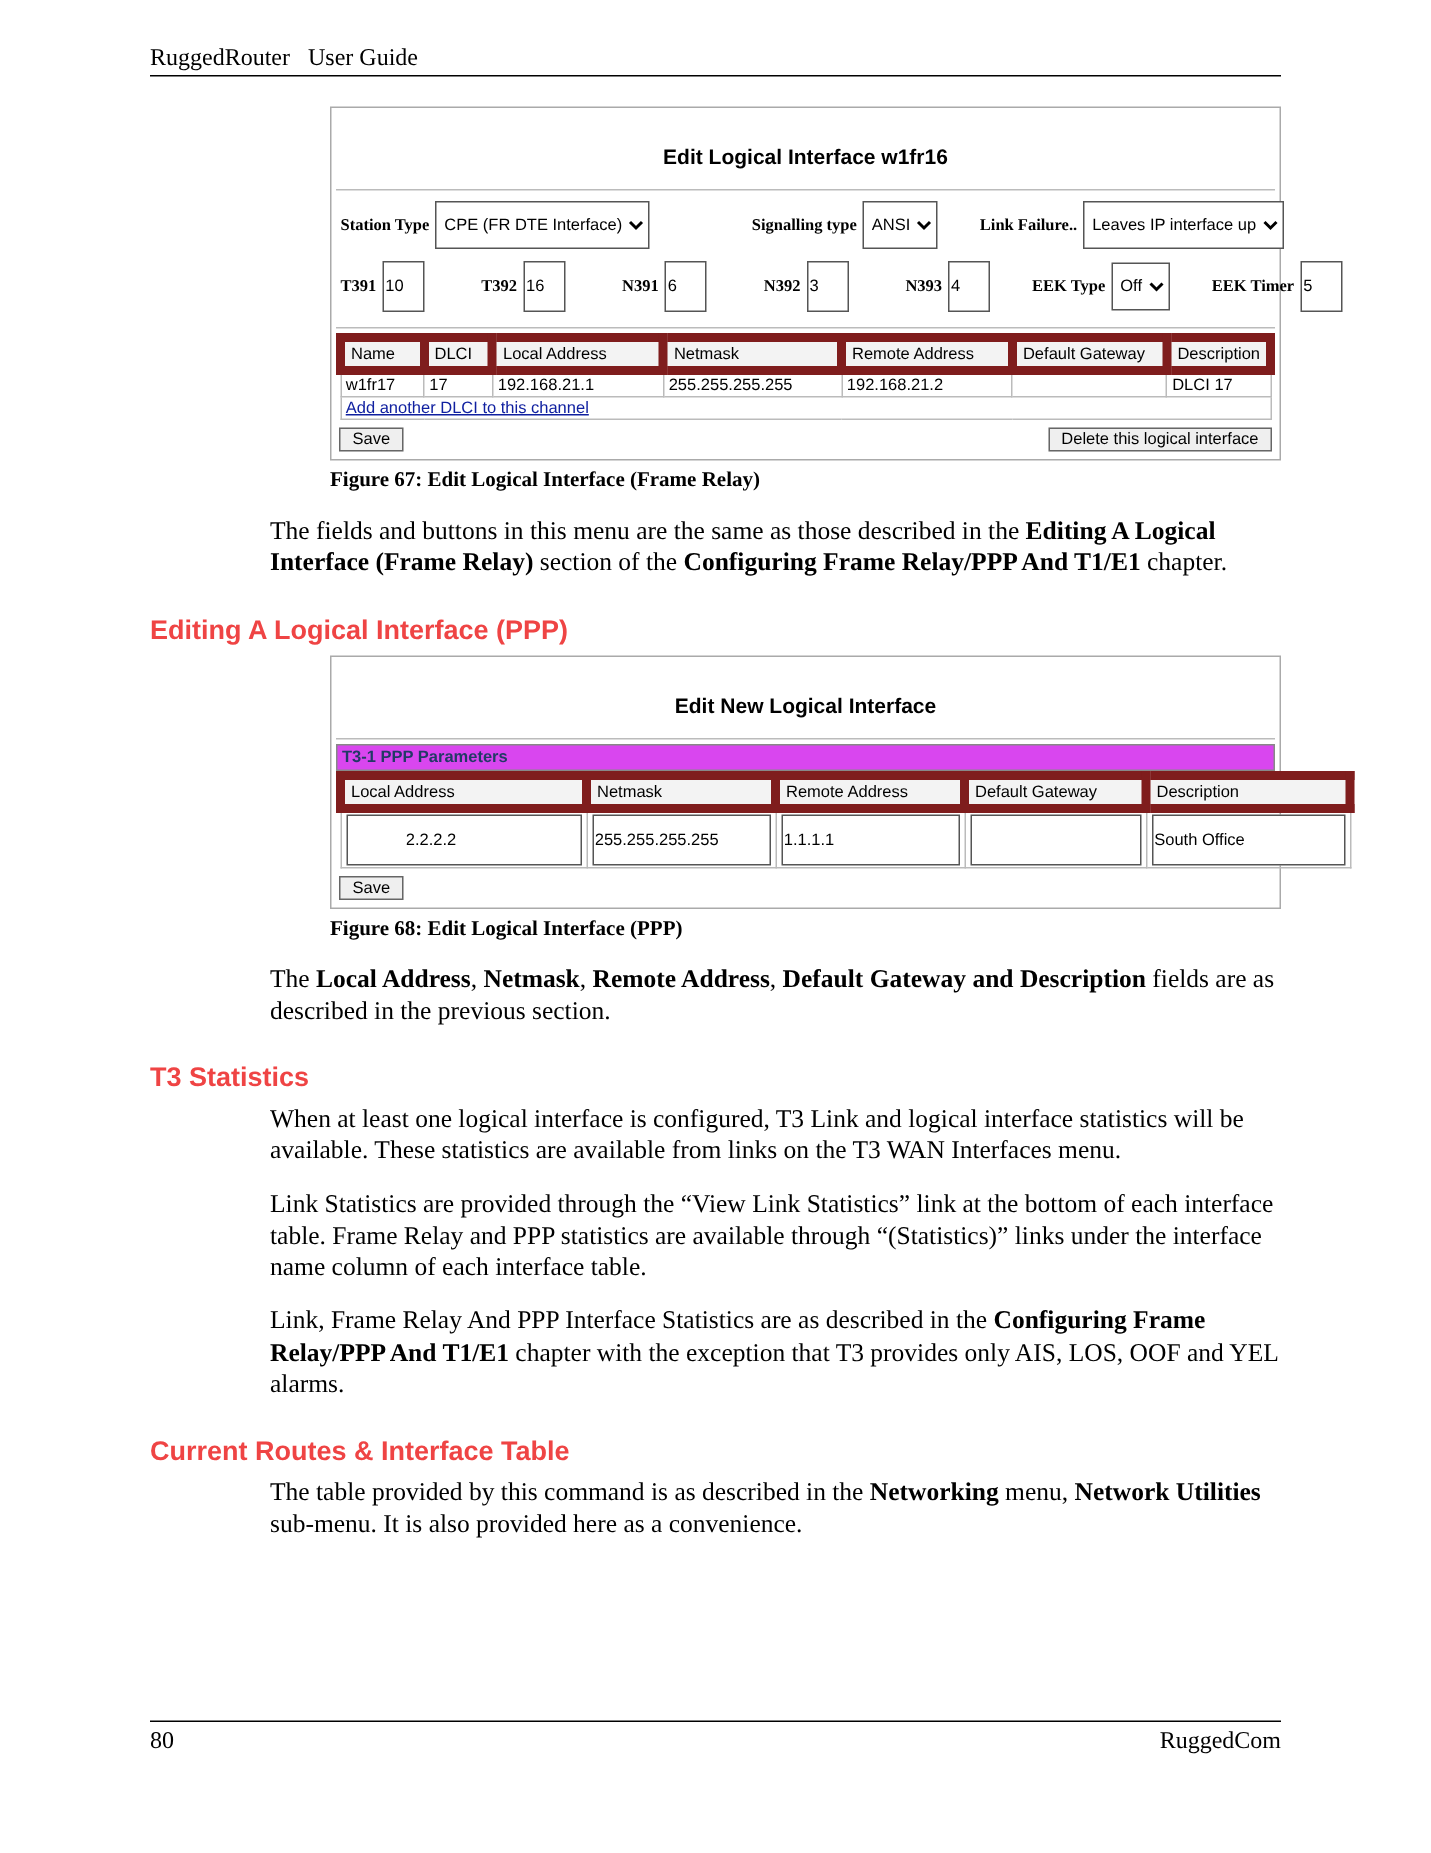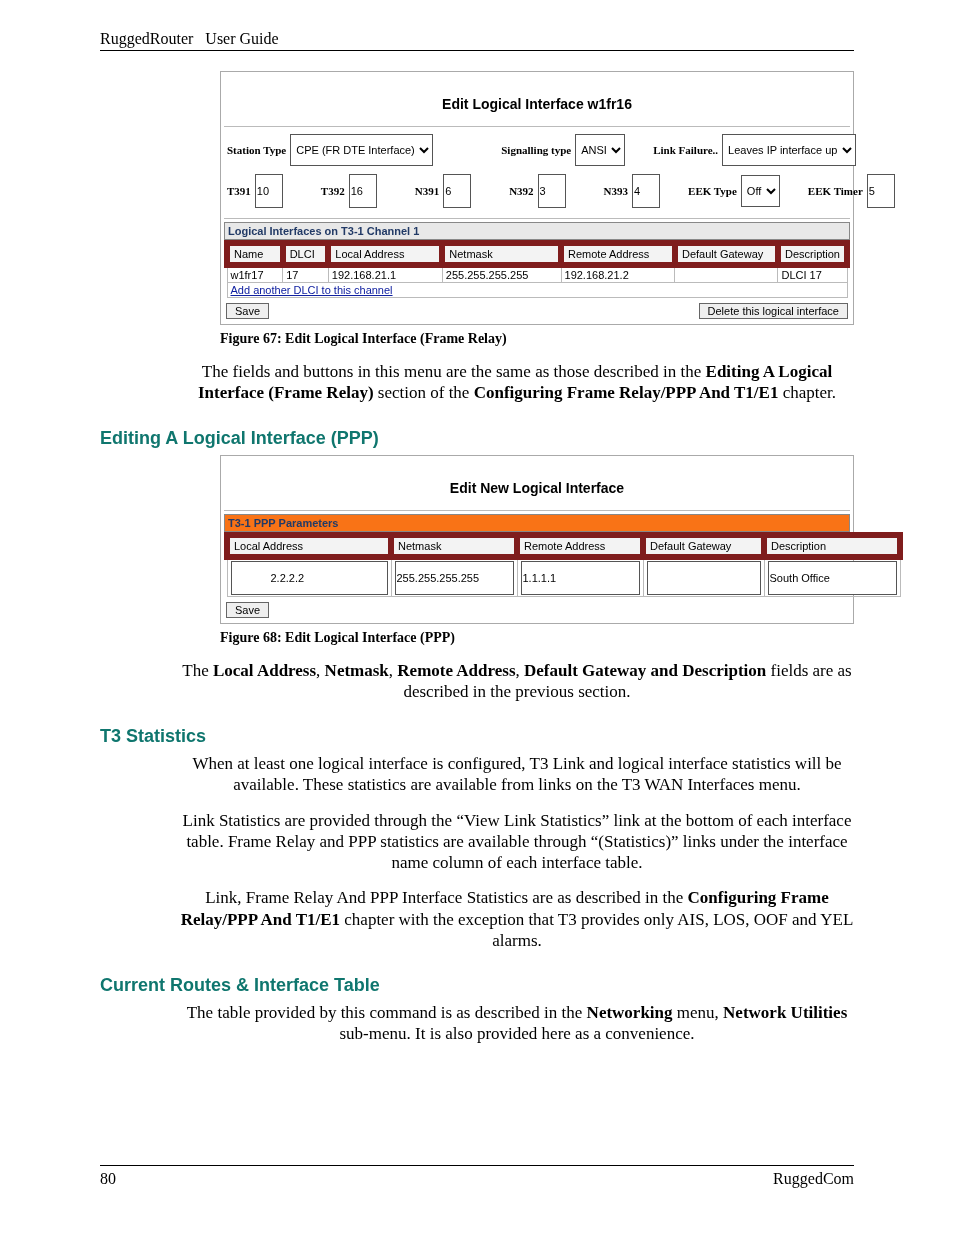--- a/index.html
+++ b/index.html
@@ -97,25 +97,24 @@
     font-weight: bold;
     font-size: 14px;
     margin-left: 120px;
     margin-top: 4px;
   }
   .body-para {
     margin-left: 80px;
     margin-top: 14px;
     line-height: 1.25;
     font-size: 17px;
-    text-align: center;
   }
   h2.sec {
     font-family: Verdana, Arial, sans-serif;
-    color: #0f766e;
+    color: #ef4444;
     font-size: 18px;
     font-weight: bold;
     margin: 24px 0 6px 0;
   }
   .footer {
     display: flex;
     justify-content: space-between;
     border-top: 1px solid #000;
     margin-top: 120px;
     padding-top: 4px;
@@ -167,21 +166,20 @@
       <input class="txt" style="width: 24px;" value="4">
       <span style="flex:0 0 20px"></span>
       <span class="label">EEK Type</span>
       <select class="sel" style="width:44px"><option>Off</option></select>
       <span style="flex:0 0 20px"></span>
       <span class="label">EEK Timer</span>
       <input class="txt" style="width: 24px;" value="5">
     </div>
 
     <hr class="sep">
-    <div class="section-bar">Logical Interfaces on T3-1 Channel 1</div>
 
     <table class="ltbl">
       <tbody>
           <tr>
         <th style="width:46px">Name</th>
         <th style="width:34px">DLCI</th>
         <th style="width:115px">Local Address</th>
         <th style="width:115px">Netmask</th>
         <th style="width:115px">Remote Address</th>
         <th style="width:105px">Default Gateway</th>
@@ -213,21 +211,21 @@
 <div class="body-para">
   <span>The fields and buttons in this menu are the same as those described in the </span><b>Editing A Logical Interface (Frame Relay)</b><span> section of the </span><b>Configuring Frame Relay/PPP And T1/E1</b><span> chapter.</span>
 </div>
 
 <h2 class="sec">Editing A Logical Interface (PPP)</h2>
 
 <div class="figure-area">
   <div class="fig-border">
     <div class="fig-title">Edit New Logical Interface</div>
     <hr class="sep">
-    <div class="section-bar" style="background:#f97316;">T3-1 PPP Parameters</div>
+    <div class="section-bar" style="background:#d946ef;">T3-1 PPP Parameters</div>
     <table class="ltbl">
       <tbody>
           <tr>
         <th>Local Address</th>
         <th>Netmask</th>
         <th>Remote Address</th>
         <th>Default Gateway</th>
         <th>Description</th>
       </tr>
       <tr>

